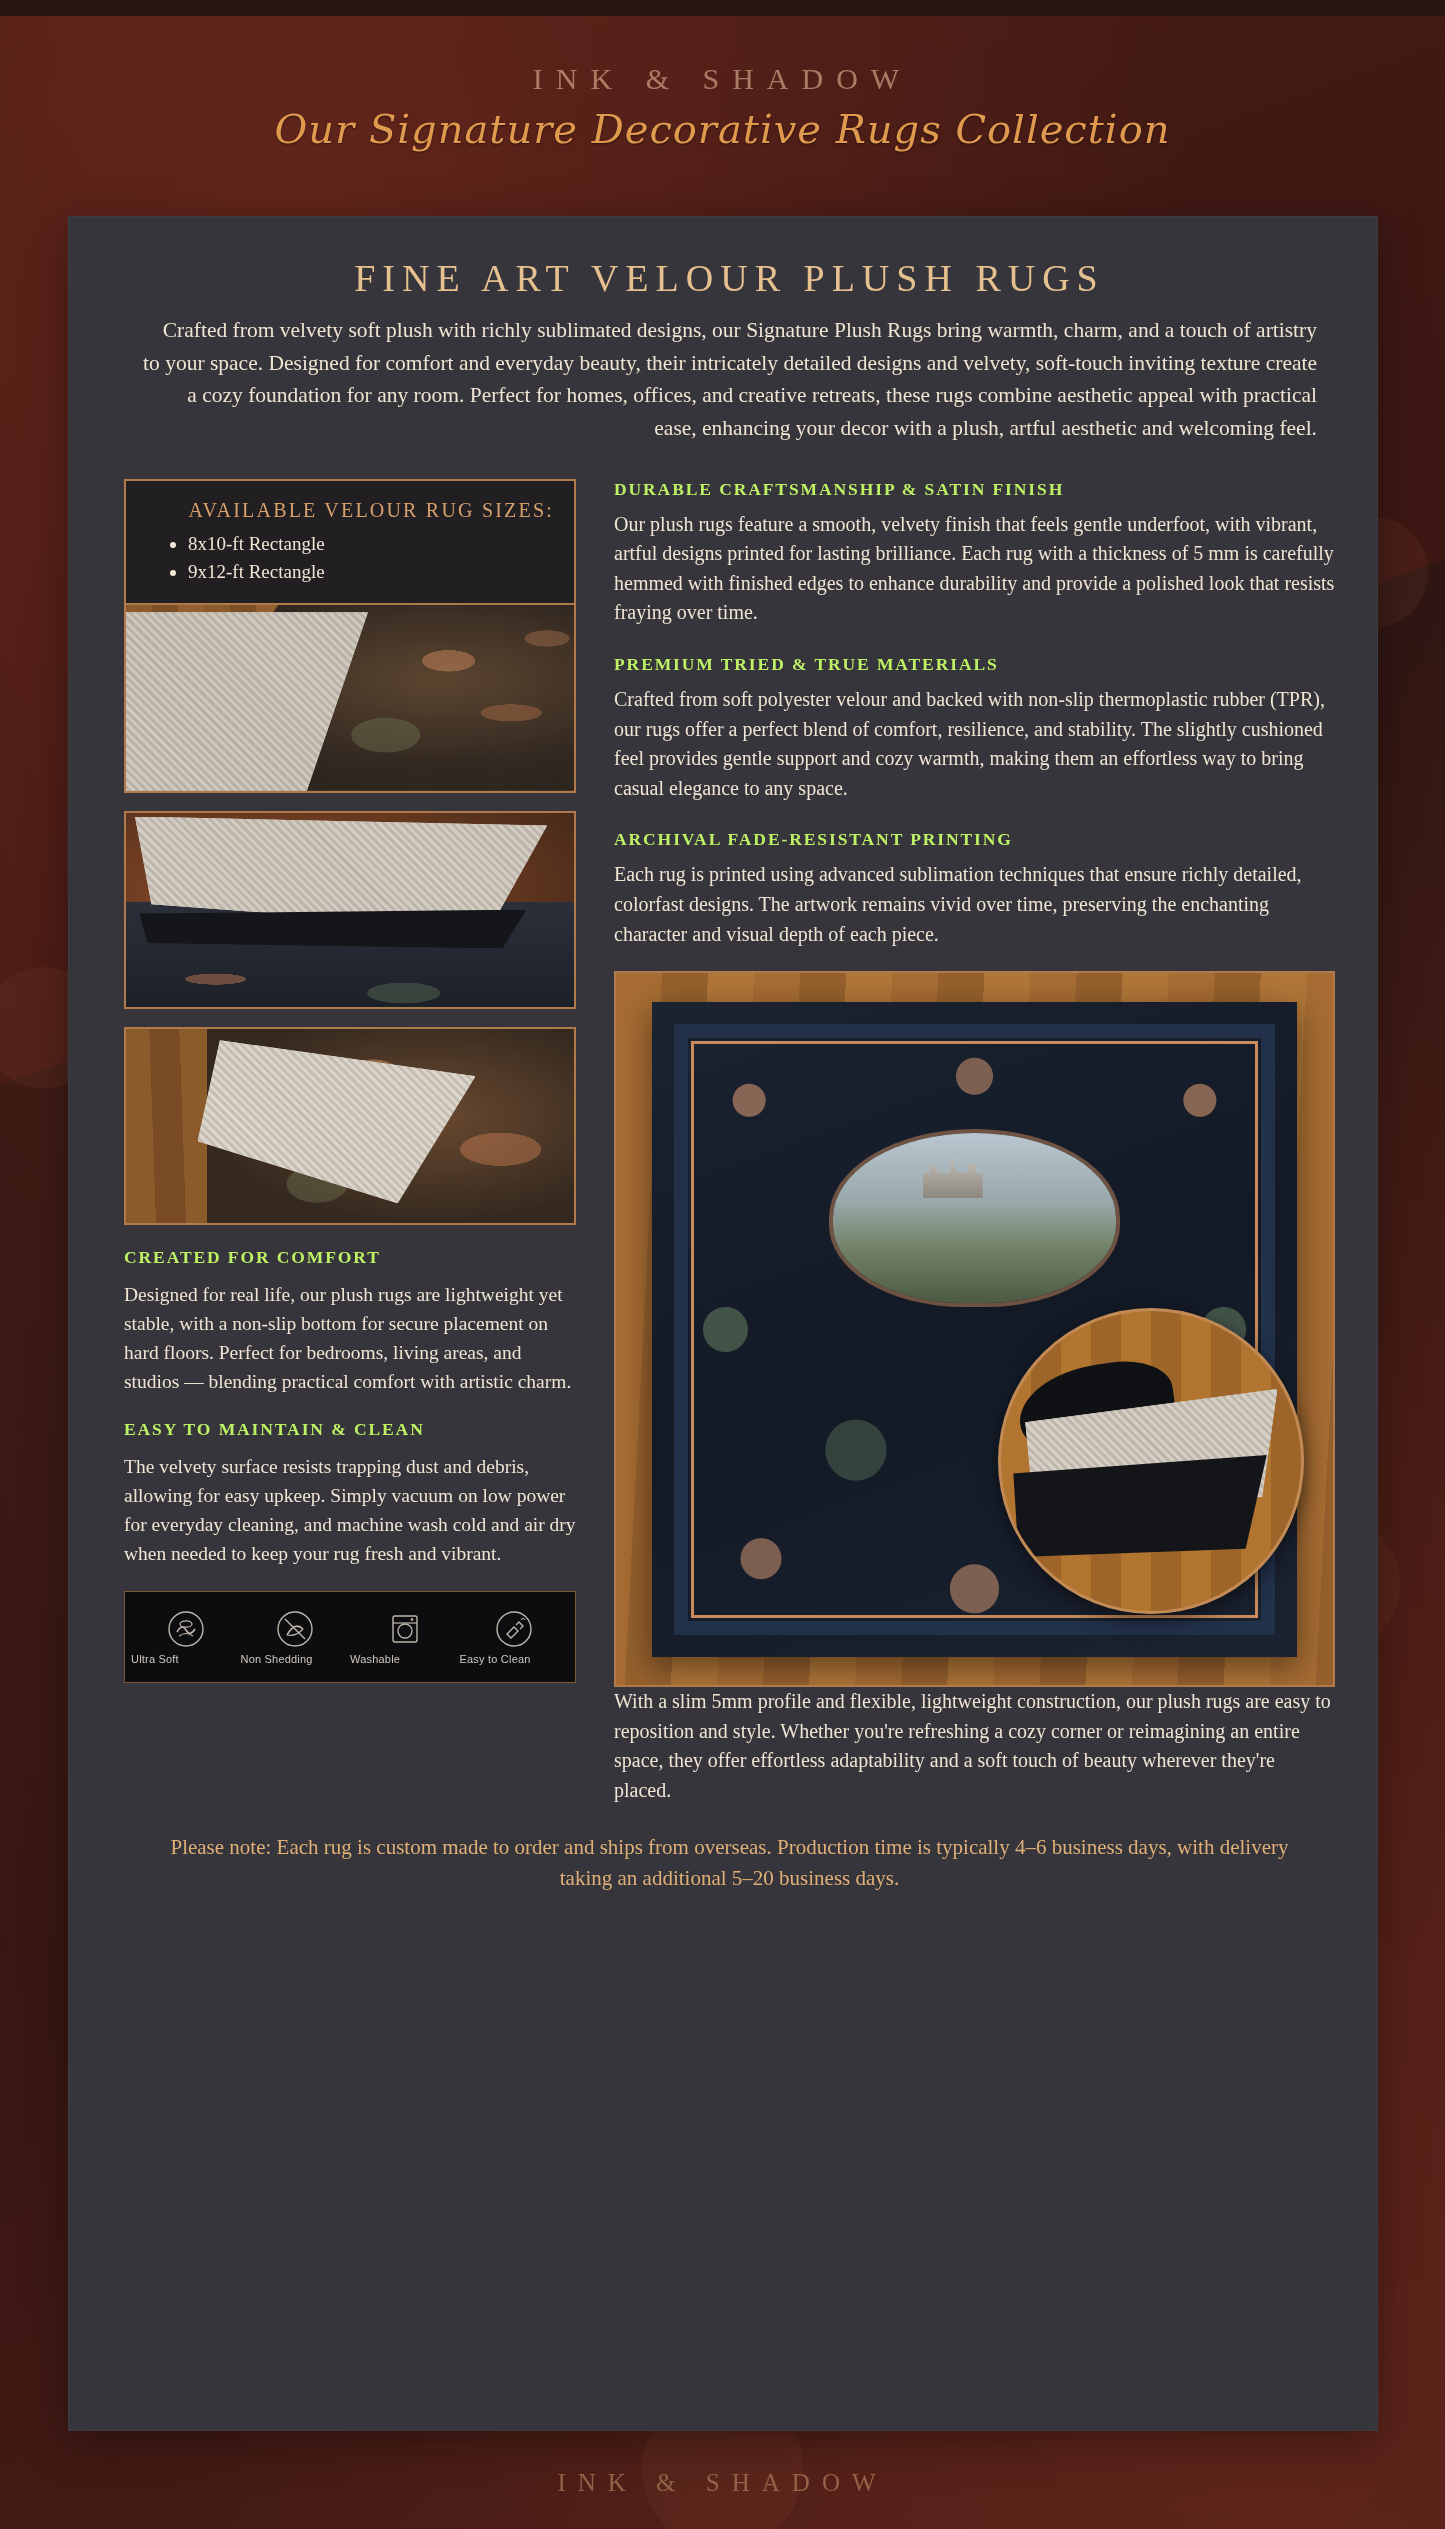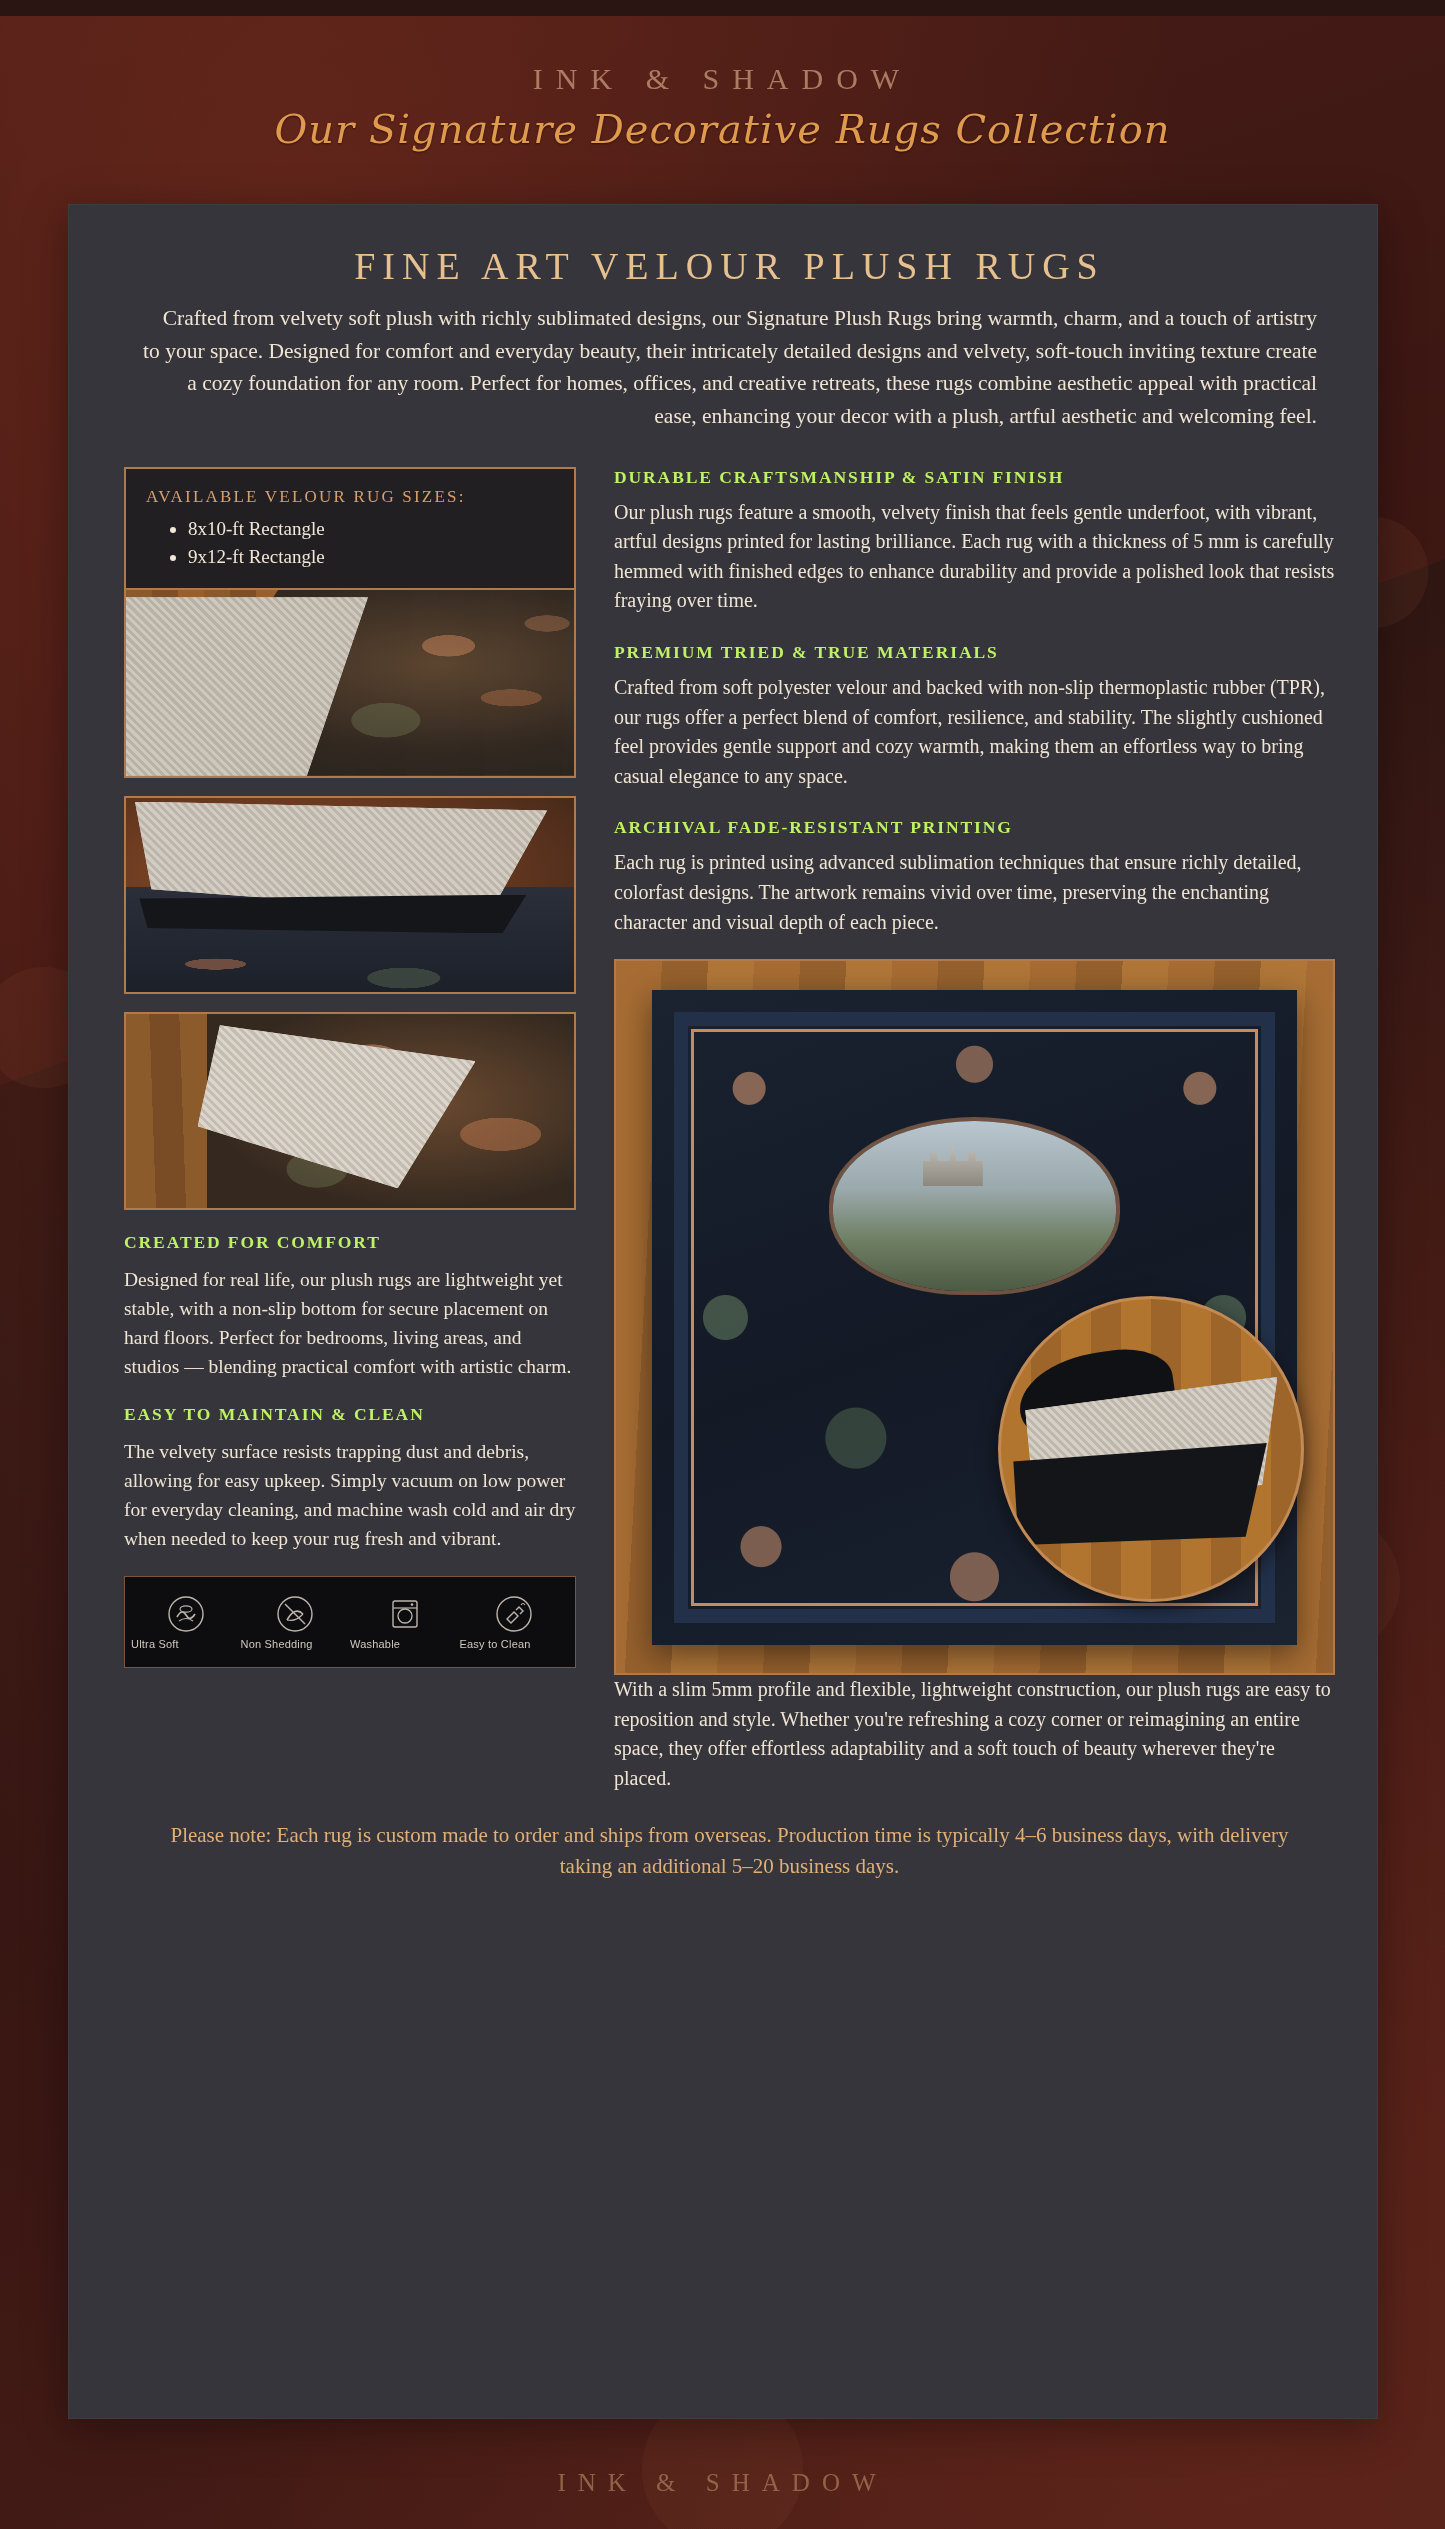--- a/index.html
+++ b/index.html
@@ -66,21 +66,21 @@
     font-size: 40px;
     color: #e09a4e;
     letter-spacing: 1px;
     text-shadow: 0 1px 2px rgba(0,0,0,0.5);
   }
 
   
   .card {
     position: absolute;
     left: 68px;
-    top: 188px;
+    top: 200px;
     width: 1310px;
     height: 2215px;
     background: #36353b;
     box-shadow: 0 0 0 1px rgba(255,255,255,0.04) inset, 0 10px 40px rgba(0,0,0,0.35);
     box-sizing: border-box;
     padding: 24px 43px 0 56px;
     z-index: 2;
   }
 
   .headline {
@@ -113,24 +113,24 @@
 
   
   .size-box {
     border: 2px solid #b07a4d;
     background: #221f22;
     padding: 18px 20px 16px 20px;
     box-sizing: border-box;
   }
   .size-title {
     color: #d8a06a;
-    font-size: 17px;
+    font-size: 20px;
     letter-spacing: 2.2px;
     text-transform: uppercase;
-    text-align: left;
+    text-align: right;
     margin-bottom: 8px;
   }
   .size-list {
     margin: 0;
     padding-left: 42px;
     color: #f2e7d6;
     font-size: 19px;
     line-height: 1.5;
   }
 

